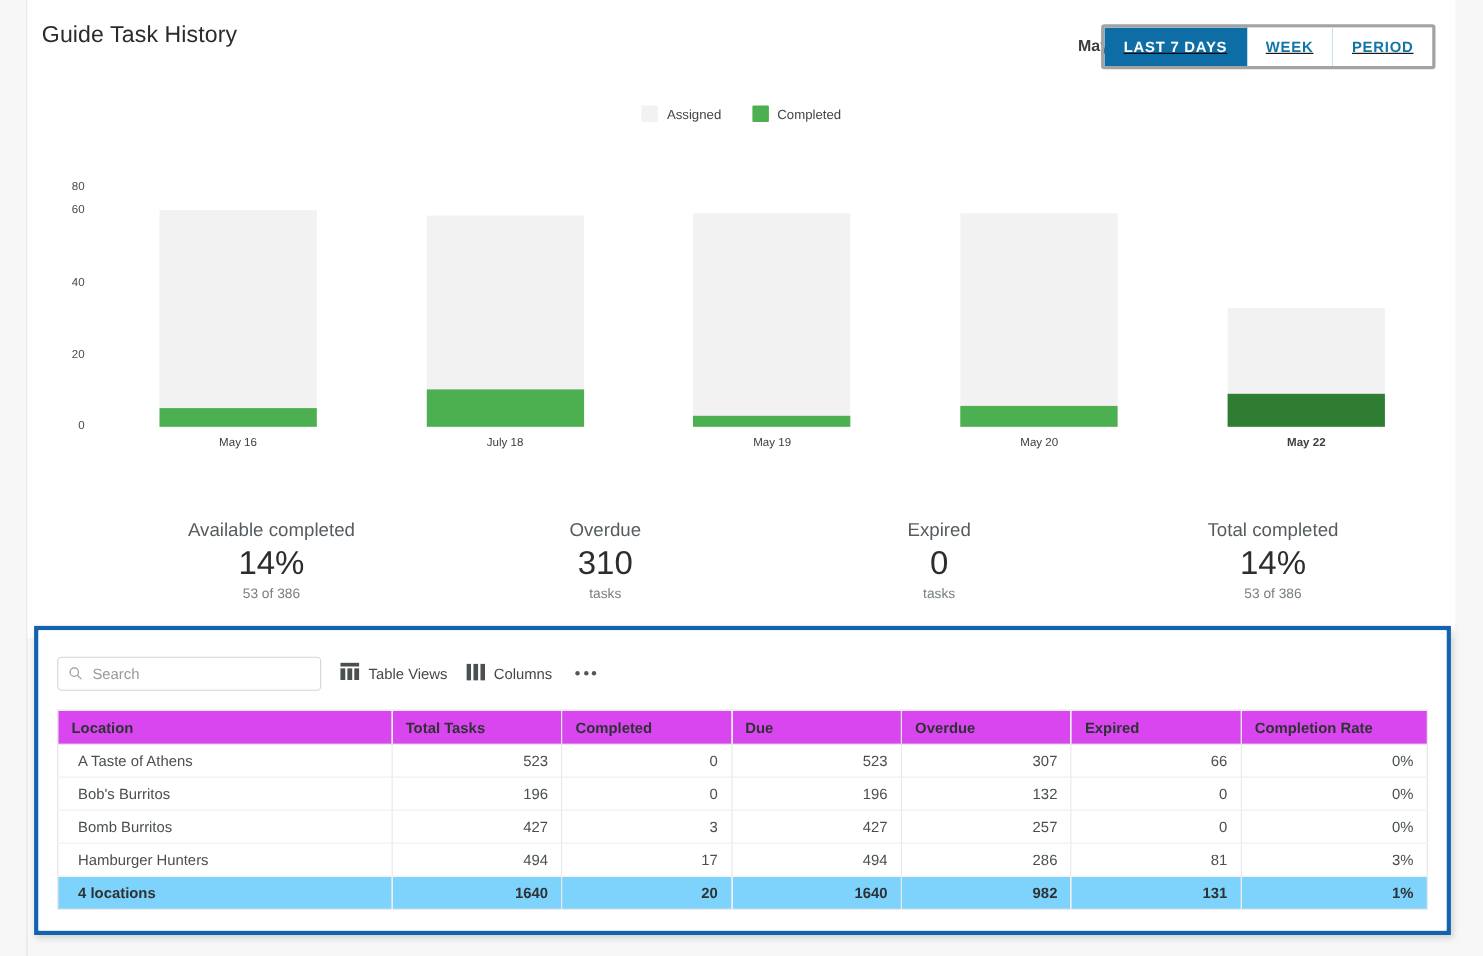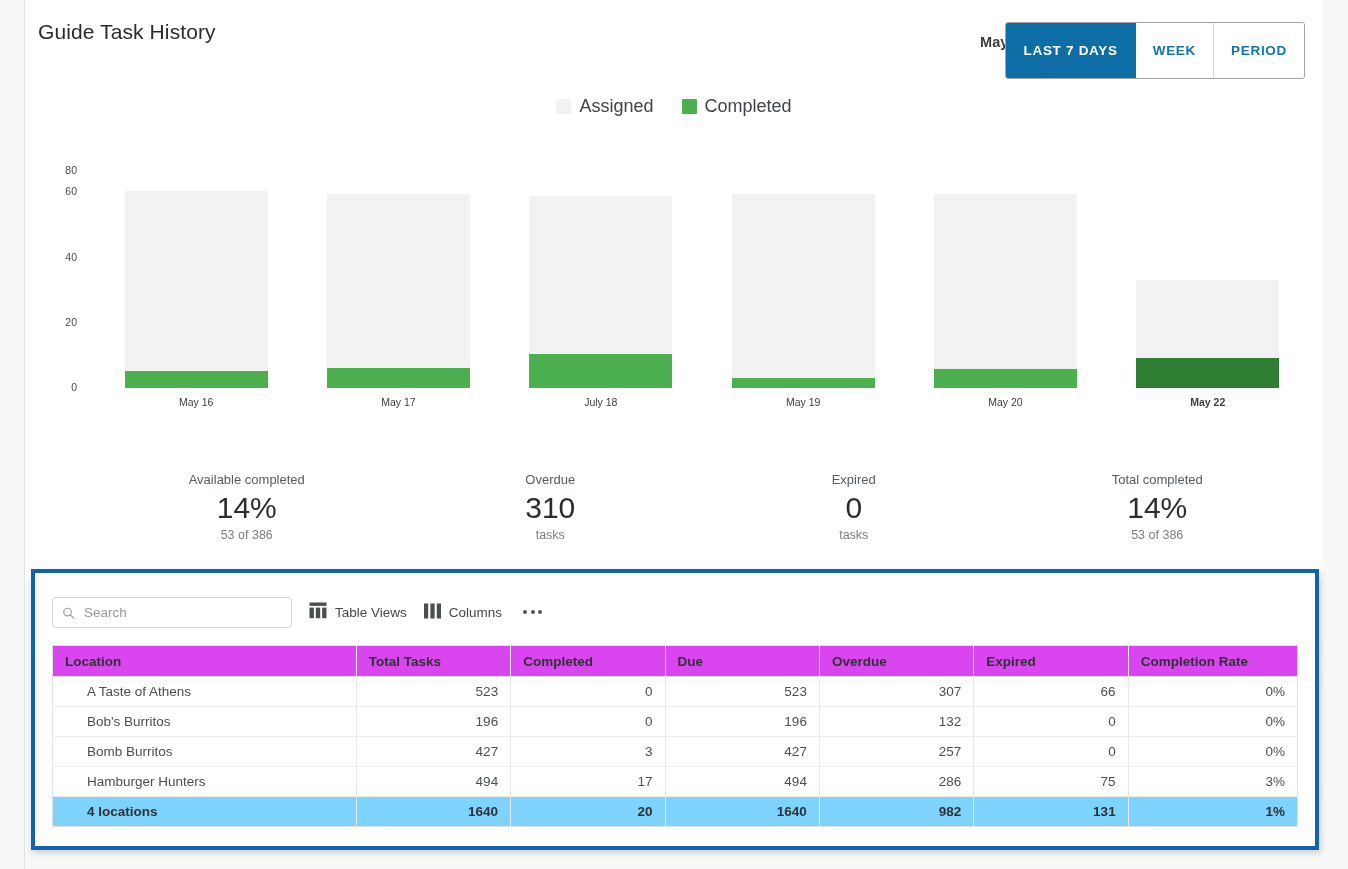--- a/index.html
+++ b/index.html
@@ -26,40 +26,41 @@
   .card-title {
     position: absolute; left: 13px; top: 20px;
     font-size: 21px; color: #2b2b2b; font-weight: 400; letter-spacing: .1px;
   }
   .date-range-wrap { position: absolute; left: 240px; top: 33px; width: 865px; text-align: right; }
 
   
   .seg {
     position: absolute; right: 18px; top: 22px;
     display: flex; border-radius: 3px; overflow: hidden;
-    border: 1px solid #a3a3a3;
-    height: 57px;
+    border: 3px solid #a3a3a3;
+    height: 41px;
+    text-decoration: underline;
   }
   .seg button {
     border: none; background: #ffffff; color: #1275a8;
     font-family: inherit; font-size: 13.5px; font-weight: 700;
     letter-spacing: .7px; padding: 0 17px; cursor: pointer;
     border-right: 1px solid #bfdcea; height: 100%;
   }
   .seg button:last-child { border-right: none; }
   .seg button.active { background: #0d6da4; color: #ffffff; border-right-color: #0d6da4; }
 
   
   .legend {
     position: absolute; left: 0; right: 0; top: 96px;
     display: flex; justify-content: center; align-items: center; gap: 28px;
   }
   .legend-item { display: flex; align-items: center; gap: 8px; }
   .legend-swatch { width: 15px; height: 15px; border-radius: 1px; }
-  .legend-label { font-size: 18px; color: #3f4448; }
+  .legend-label { font-size: 12px; color: #3f4448; }
 
   
   .plot { position: absolute; left: 0; top: 118px; width: 1298px; height: 300px; }
   .ytick {
     position: absolute; width: 42px; text-align: right;
     font-size: 10.5px; color: #4a4a4a; transform: translateY(-50%);
   }
   .bars {
     position: absolute; left: 70px; right: 14px; top: 0; height: 270px;
     display: flex; align-items: flex-end; justify-content: space-around;
@@ -73,21 +74,21 @@
     font-size: 10.5px; color: #3e3e3e;
   }
   .xlabel.today { font-weight: 700; }
 
   
   .stats {
     position: absolute; left: 70px; right: 14px; top: 472px;
     display: flex;
   }
   .stat { flex: 1; text-align: center; }
-  .stat-label { font-size: 13px; color: #565c60; margin-bottom: 4px; }
+  .stat-label { font-size: 17px; color: #565c60; margin-bottom: 4px; }
   .stat-value { font-size: 30px; color: #2d2d2d; font-weight: 400; line-height: 1.12; }
   .stat-sub { font-size: 12.5px; color: #787f83; margin-top: 3px; }
 
   
   .hl {
     position: absolute; left: 31px; top: 569px; width: 1288px; height: 281px;
     border: 4px solid #1362ae; background: #ffffff;
     box-shadow: 2px 3px 6px rgba(0,0,0,.16);
   }
   .table-card { position: absolute; inset: 0; background: #ffffff; padding: 0; }
@@ -132,21 +133,21 @@
     border-right: 1px solid #e8e8e8; border-bottom: 1px solid #eeeeee;
     height: 30px; padding: 0 12px; white-space: nowrap; overflow: hidden;
   }
   .grid th:last-child, .grid td:last-child { border-right: none; }
   .grid thead th {
     background: #d946ef; text-align: left; font-weight: 700; color: #2f3234;
     border-bottom: 1px solid #dedede; height: 31px;
   }
   .grid tbody td { color: #4a4f52; font-weight: 400; }
   .grid td.num { text-align: right; }
-  .grid td.loc { padding-left: 34px; }
+  .grid td.loc { padding-left: 18px; }
   .grid tbody tr.total td {
     background: #7dd3fc; font-weight: 700; color: #2f3234; border-bottom: none;
   }
   .grid tbody tr:last-child td { border-bottom: none; }
 </style>
 </head>
 <body>
 
 <div class="page">
   <div class="gutter"></div>
@@ -184,27 +185,20 @@
       <div class="ytick" style="left:10px; top:203.8px;">20</div>
       <div class="ytick" style="left:10px; top:269px;">0</div>
 
       <div class="bars" id="barsHost">
           <div class="barcol">
             <div class="bar">
               <div class="assigned" style="height: 197.438px; background: rgb(242, 242, 242);"></div>
               <div class="completed" style="height: 16.5375px; background: rgb(76, 175, 80);"></div>
             </div>
             <div class="xlabel">May 16</div>
-          </div>
-          <div class="barcol">
-            <div class="bar">
-              <div class="assigned" style="height: 194.4px; background: rgb(242, 242, 242);"></div>
-              <div class="completed" style="height: 19.575px; background: rgb(76, 175, 80);"></div>
-            </div>
-            <div class="xlabel">May 17</div>
           </div>
           <div class="barcol">
             <div class="bar">
               <div class="assigned" style="height: 192.375px; background: rgb(242, 242, 242);"></div>
               <div class="completed" style="height: 34.0875px; background: rgb(76, 175, 80);"></div>
             </div>
             <div class="xlabel">July 18</div>
           </div>
           <div class="barcol">
             <div class="bar">
@@ -346,21 +340,21 @@
               <td class="num">257</td>
               <td class="num">0</td>
               <td class="num">0%</td>
             </tr>
             <tr>
               <td class="loc">Hamburger Hunters</td>
               <td class="num">494</td>
               <td class="num">17</td>
               <td class="num">494</td>
               <td class="num">286</td>
-              <td class="num">75</td>
+              <td class="num">81</td>
               <td class="num">3%</td>
             </tr>
             <tr class="total">
               <td class="loc">4 locations</td>
               <td class="num">1640</td>
               <td class="num">20</td>
               <td class="num">1640</td>
               <td class="num">982</td>
               <td class="num">131</td>
               <td class="num">1%</td>

